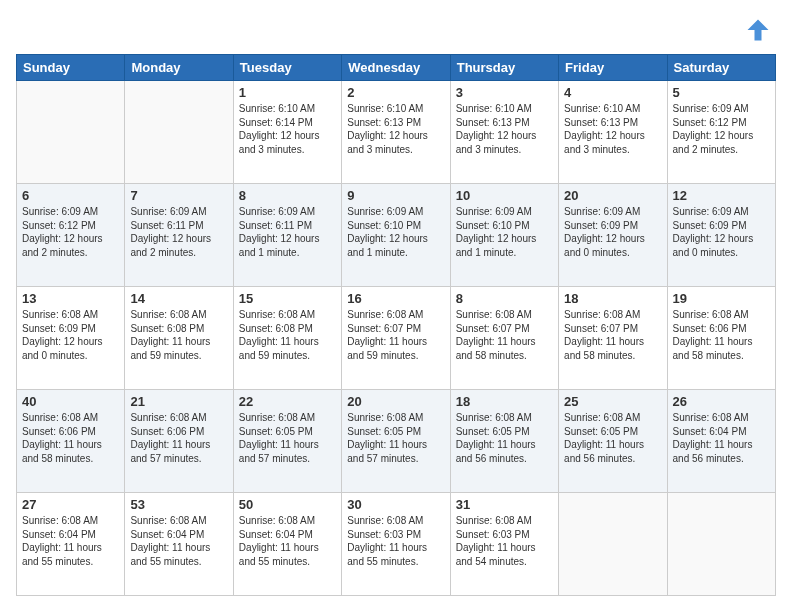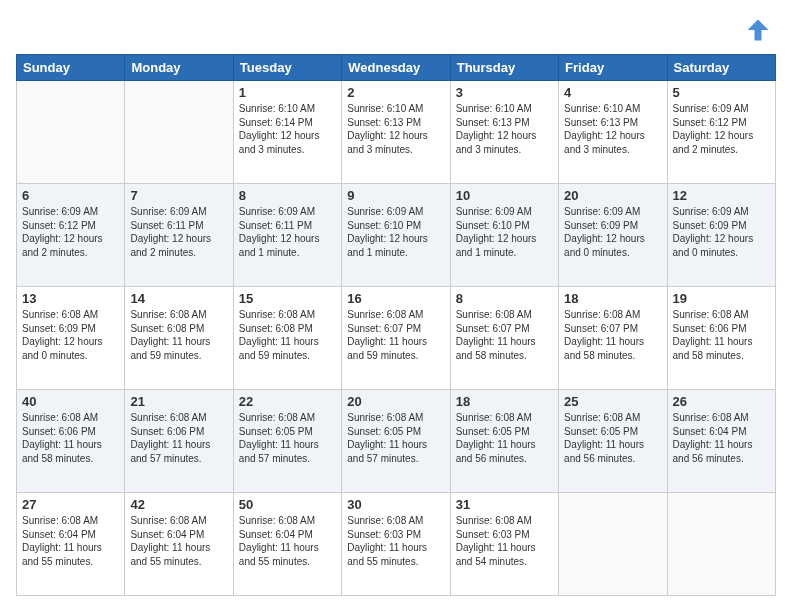--- a/index.html
+++ b/index.html
@@ -297,21 +297,21 @@
           </td>
         </tr>
         <tr>
           <td>
             <span class="day-num">27</span>
             <div class="day-info" style="white-space: pre-line;">Sunrise: 6:08 AM
 Sunset: 6:04 PM
 Daylight: 11 hours and 55 minutes.</div>
           </td>
           <td>
-            <span class="day-num">42</span>
+            <span class="day-num">53</span>
             <div class="day-info" style="white-space: pre-line;">Sunrise: 6:08 AM
 Sunset: 6:04 PM
 Daylight: 11 hours and 55 minutes.</div>
           </td>
           <td>
             <span class="day-num">50</span>
             <div class="day-info" style="white-space: pre-line;">Sunrise: 6:08 AM
 Sunset: 6:04 PM
 Daylight: 11 hours and 55 minutes.</div>
           </td>

